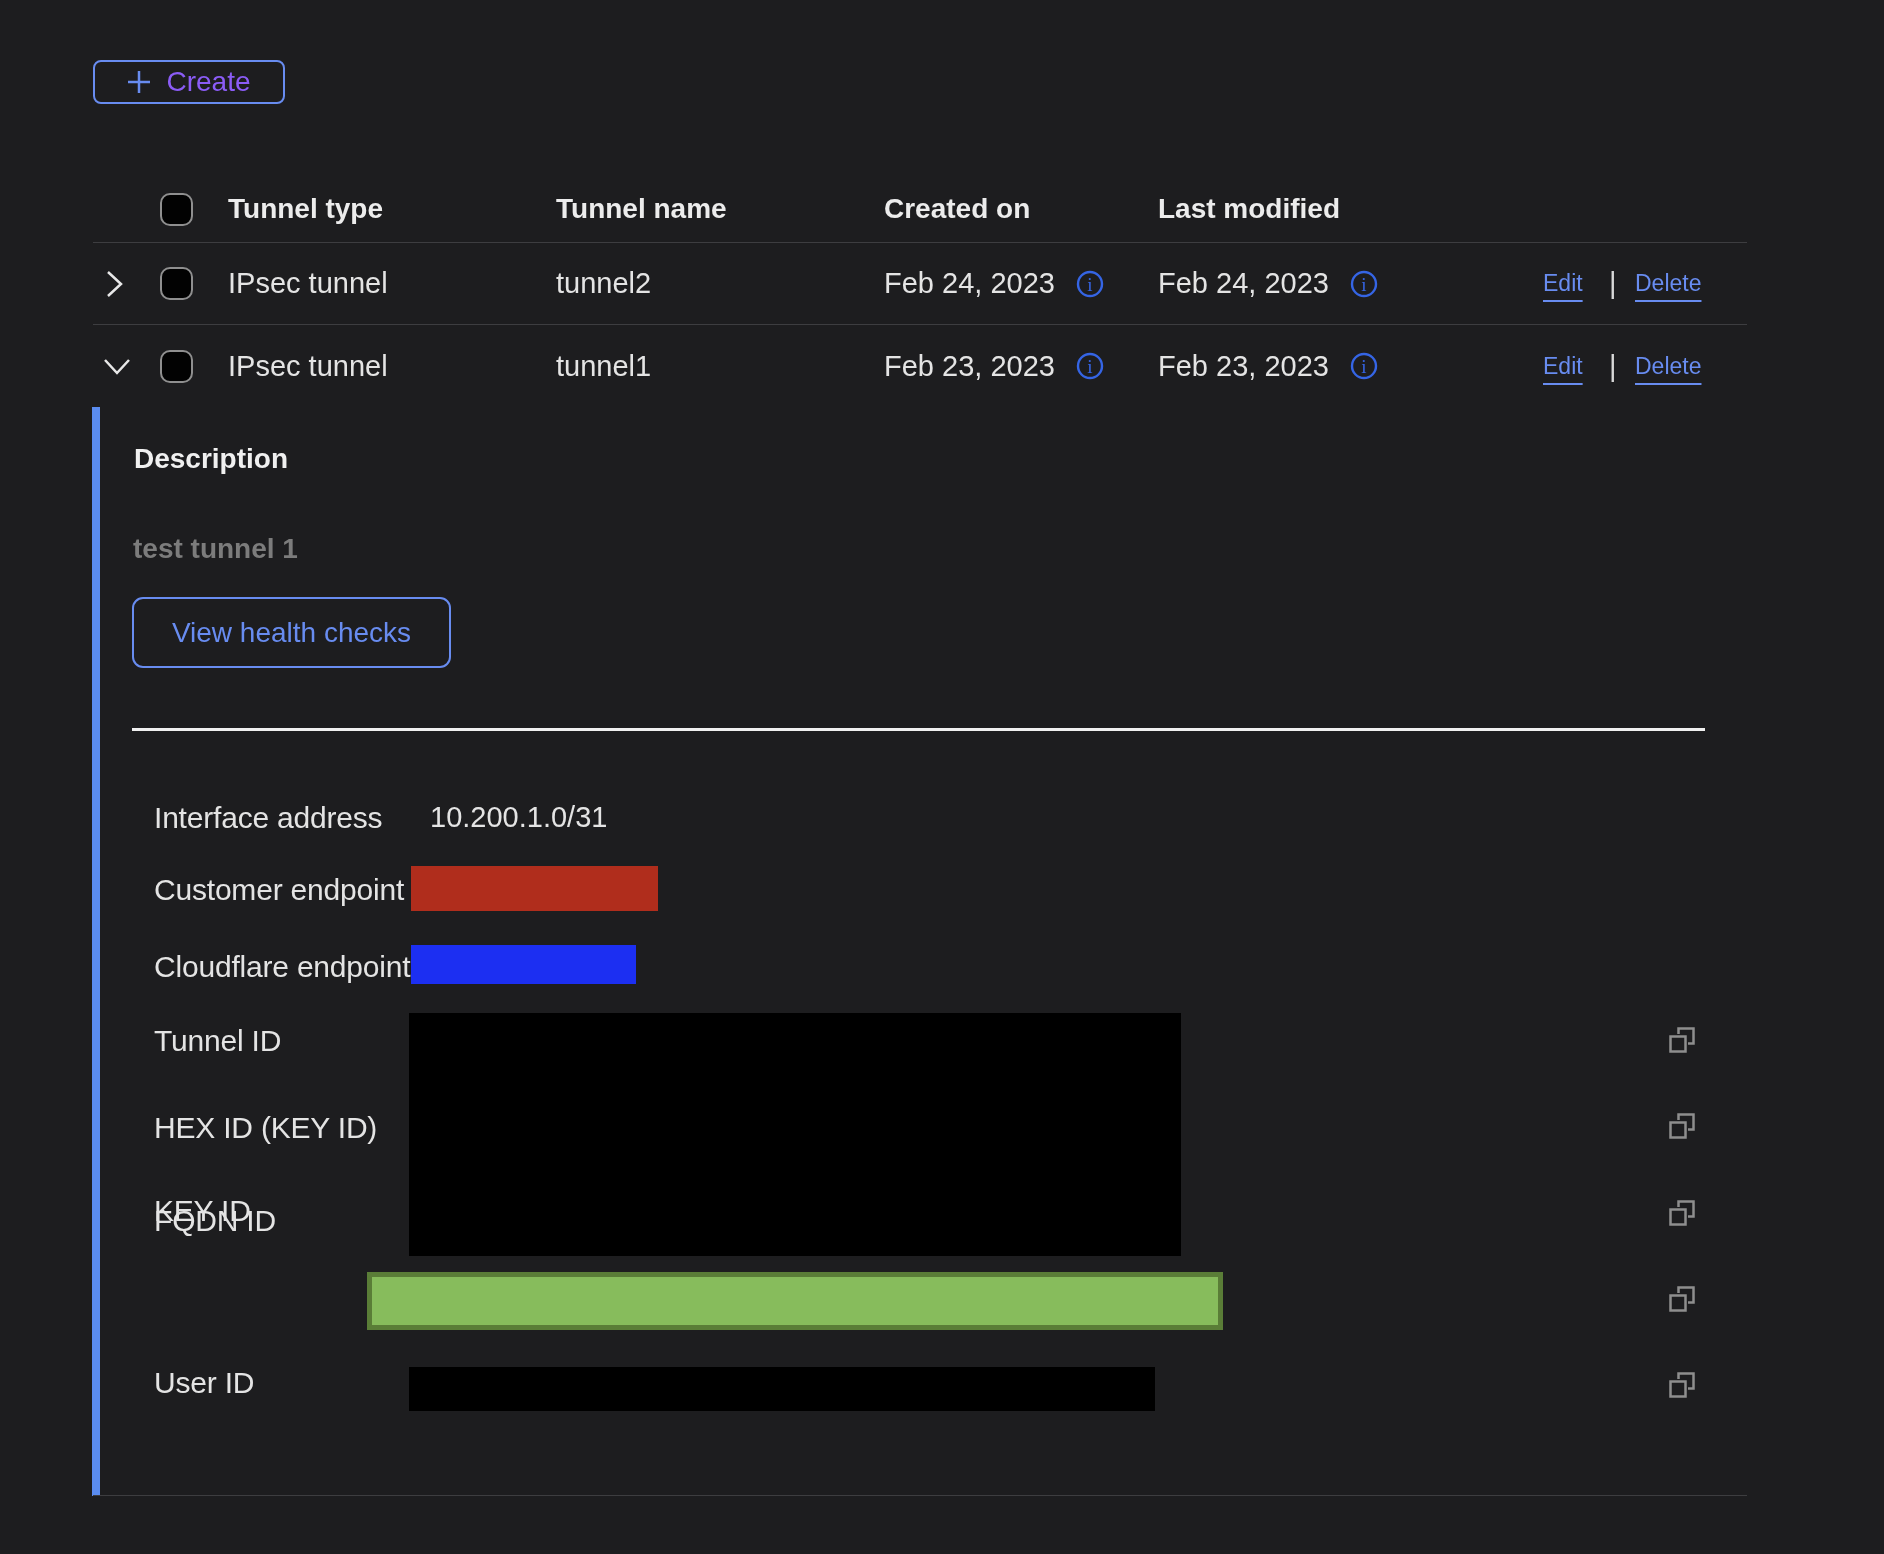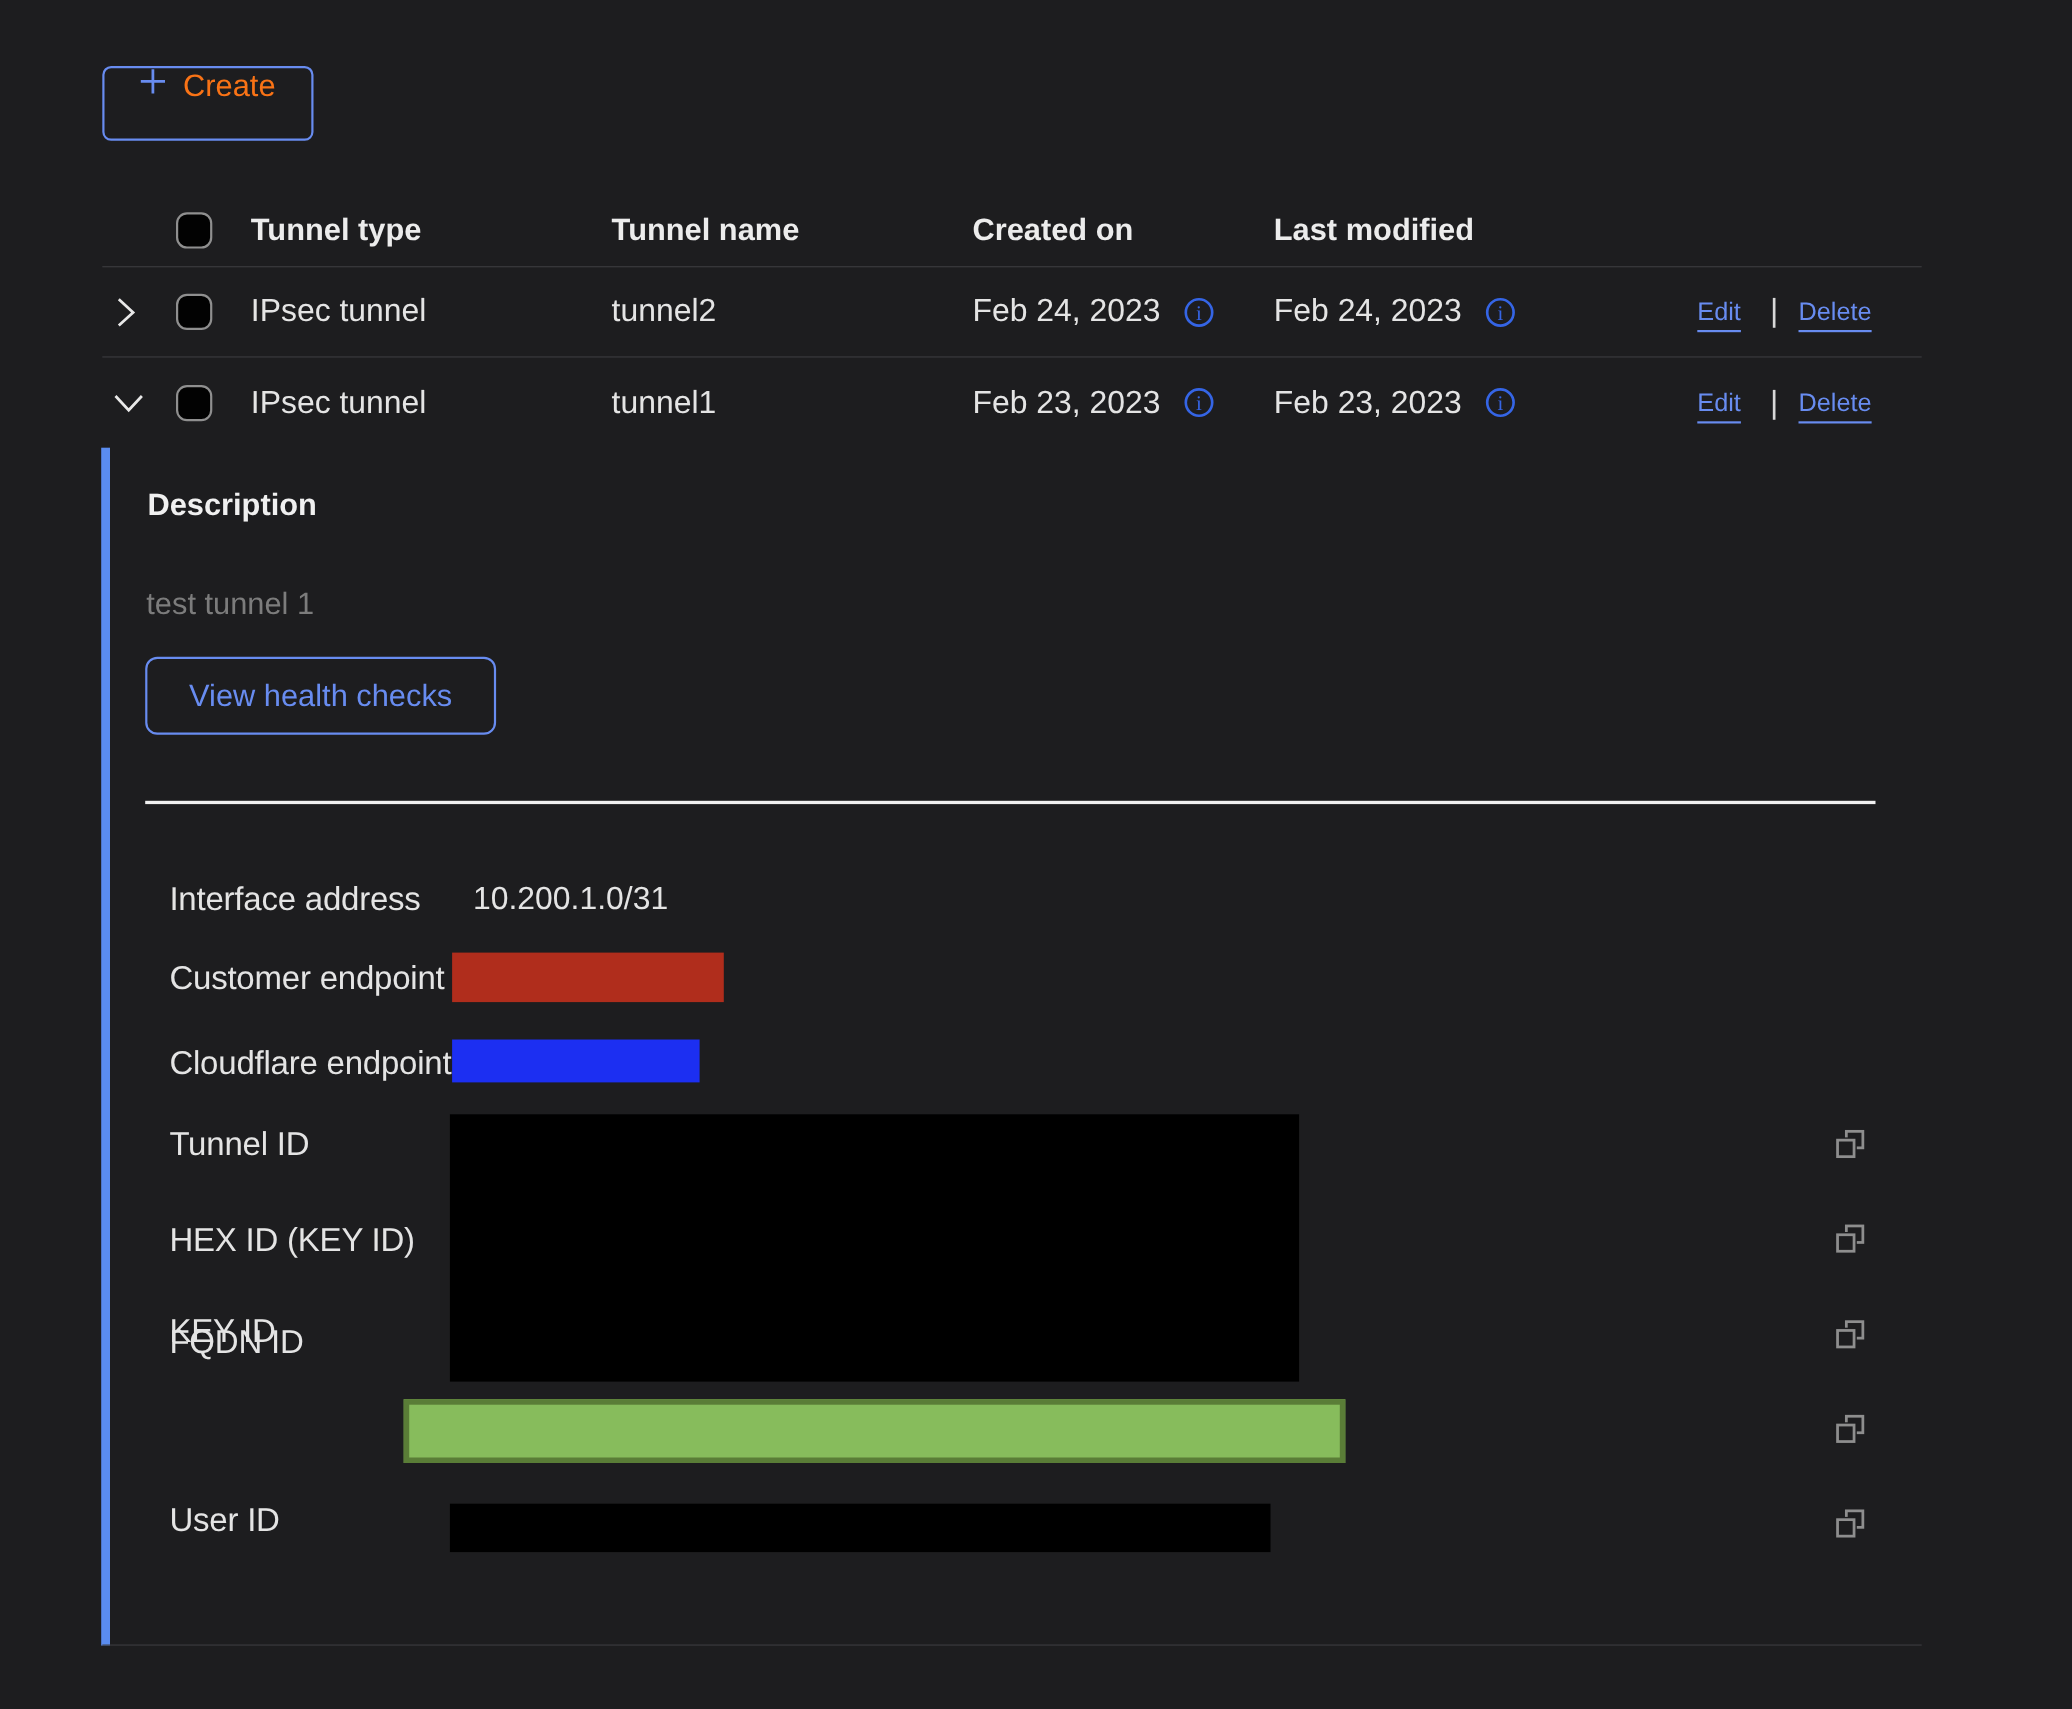--- a/index.html
+++ b/index.html
@@ -5,45 +5,45 @@
 html,body{margin:0;padding:0;}
 body{
   width:1884px;height:1554px;
   background:#1d1d1f;
   font-family:"Liberation Sans", sans-serif;
   position:relative;overflow:hidden;
 }
 .abs{position:absolute;}
 
 #createBtn{
-  left:93px;top:60px;width:192px;height:68px;
+  left:93px;top:60px;width:192px;height:44px;
   border:2px solid #688cf0;border-radius:8px;
   box-sizing:border-box;
-  display:flex;justify-content:center;
-  color:#f97316;font-size:28px;
+  display:flex;align-items:center;justify-content:center;
+  color:#8b5cf6;font-size:28px;
 }
 #createBtn svg{margin-right:15px;}
 
 .hdr{left:93px;top:176px;width:1654px;height:67px;border-bottom:1px solid #3d3d40;box-sizing:border-box;}
 .row1{left:93px;top:243px;width:1654px;height:82px;border-bottom:1px solid #3d3d40;box-sizing:border-box;}
 .row2{left:93px;top:325px;width:1654px;height:82px;box-sizing:border-box;}
 .cell{position:absolute;top:0;height:100%;display:flex;align-items:center;}
 .cb{
   width:33px;height:33px;border:2px solid #8f8f8f;border-radius:10px;
   background:#020202;box-sizing:border-box;
 }
 .hdrtxt{font-weight:bold;font-size:28px;color:#ececec;}
 .rowtxt{font-size:29px;color:#e4e4e4;text-align:right;}
 .lnk{font-size:23px;color:#688cf0;text-decoration:underline;text-underline-offset:9px;text-decoration-thickness:2px;}
 .sep{font-size:29px;color:#d8d8d8;}
 
 #bar{left:92px;top:407px;width:8px;height:1089px;background:#5a8cf0;}
 #bottomline{left:93px;top:1495px;width:1654px;height:1px;background:#3d3d40;}
 .panelhead{left:134px;top:443px;font-weight:bold;font-size:28px;color:#f0f0f0;}
-.desc{left:133px;top:533px;font-size:28px;color:#7c7c7c;}
+.desc{left:133px;top:533px;font-size:28px;color:#7c7c7c;font-weight:bold;}
 #vhc{
   left:132px;top:597px;width:319px;height:71px;
   border:2px solid #688cf0;border-radius:11px;box-sizing:border-box;
   display:flex;align-items:center;justify-content:center;
   color:#688cf0;font-size:28px;
 }
 #whiteline{left:132px;top:728px;width:1573px;height:3px;background:#f0f0f0;}
 .kvlabel{font-size:30px;color:#e4e4e4;position:absolute;left:133px;letter-spacing:-0.2px;margin-left:21px;}
 .kvval{font-size:29px;color:#e4e4e4;position:absolute;left:430px;}
 .redact{position:absolute;}

